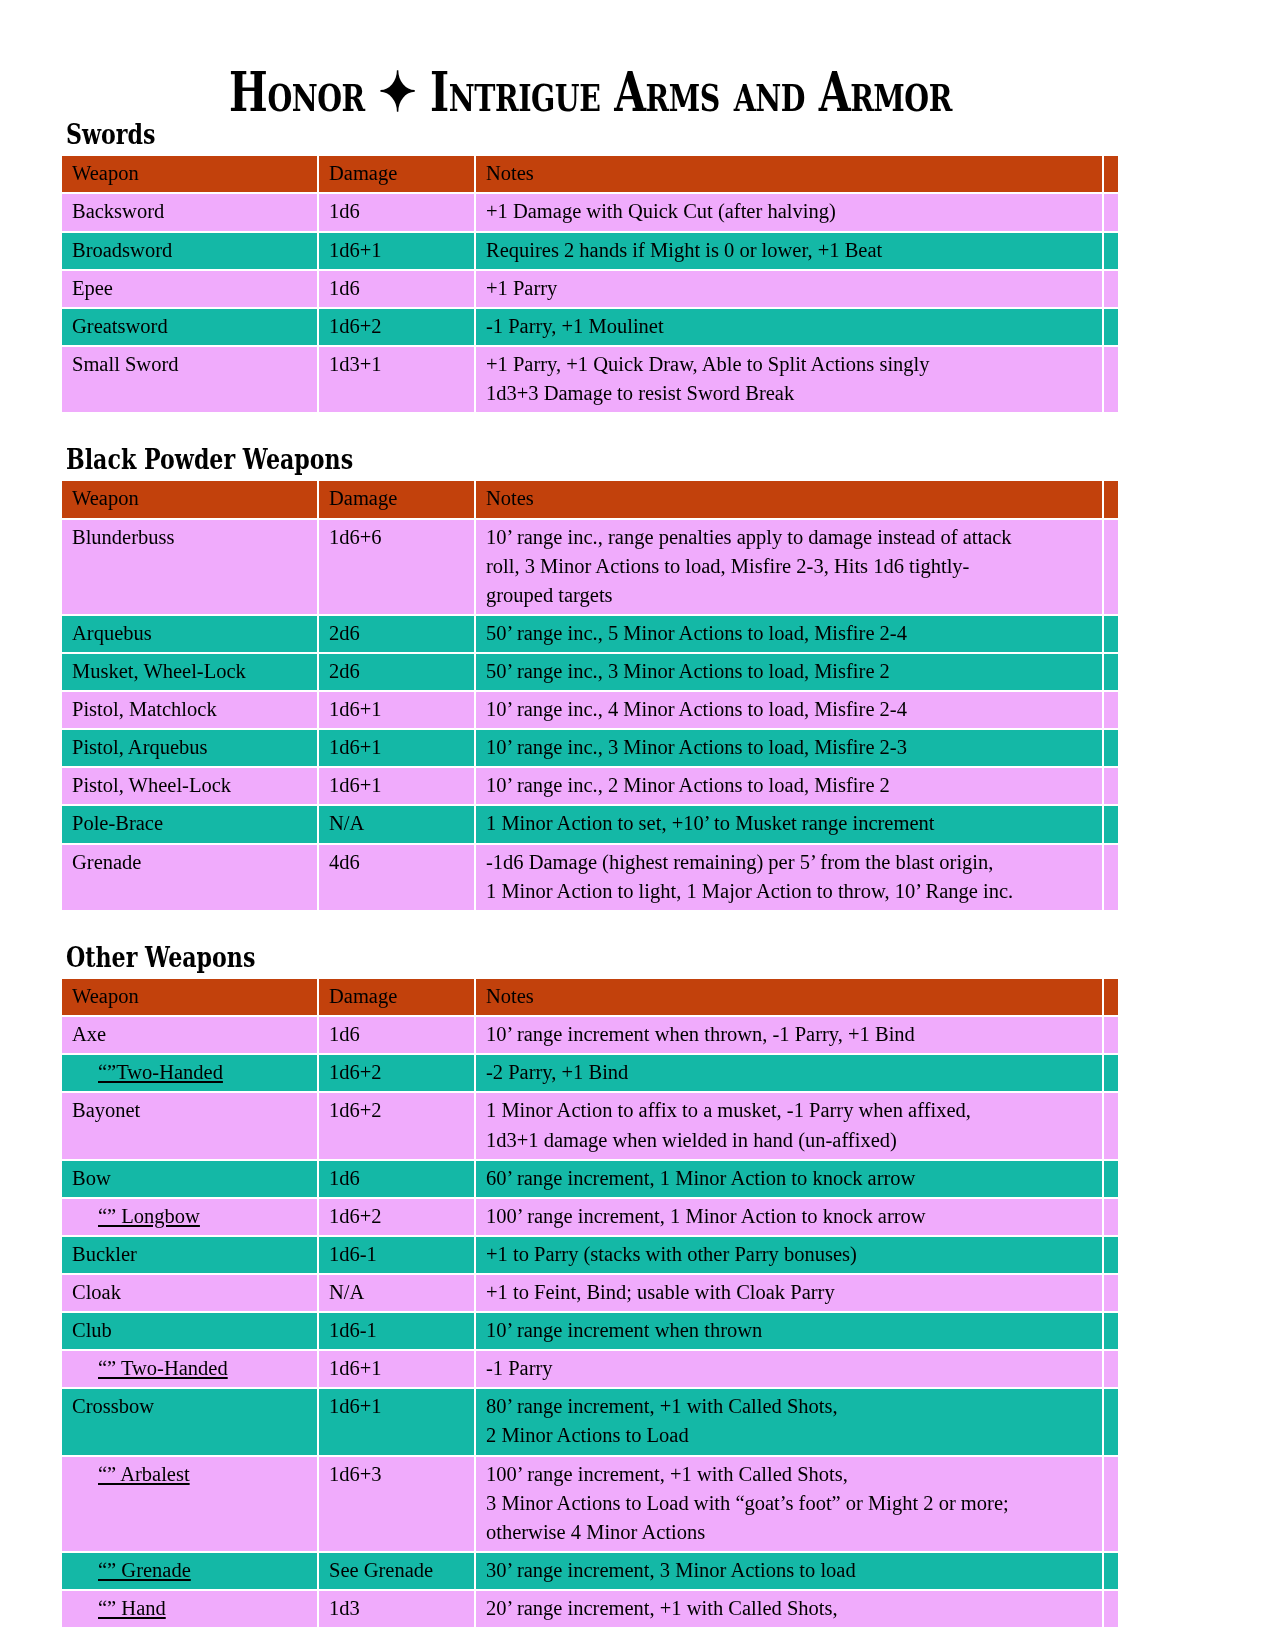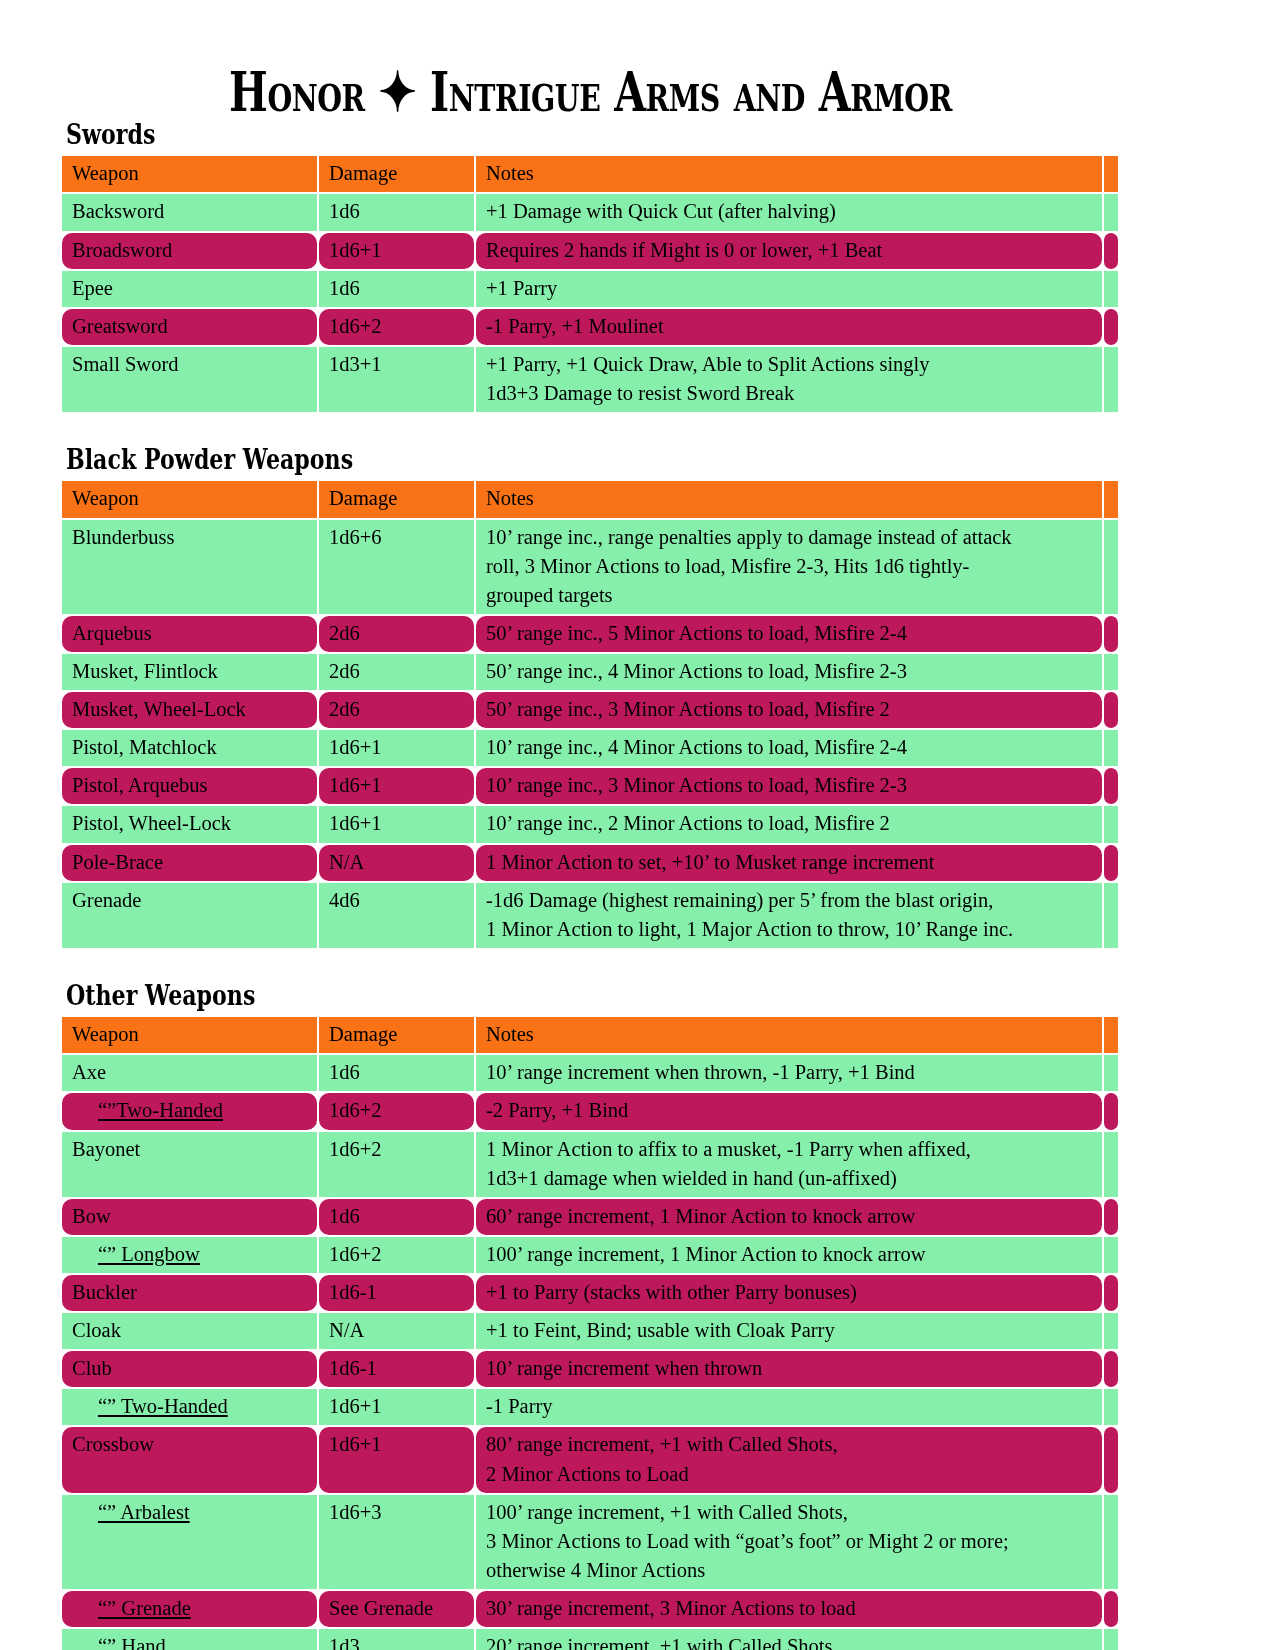--- a/index.html
+++ b/index.html
@@ -72,28 +72,28 @@
     text-align: left;
     line-height: 1.42;
     font-weight: normal;
   }
   col.c-weapon { width: 255px; }
   col.c-damage { width: 155px; }
   col.c-notes  { width: auto; }
   col.c-pad    { width: 14px; }
 
   thead th {
-    background: #f97316;
+    background: #c2410c;
     font-weight: bold;
     font-size: 20.5px;
     padding-top: 2px;
     padding-bottom: 3px;
   }
-  tbody tr.shade-light td { background: #86efac; }
-  tbody tr.shade-dark  td { background: #be185d; border-radius: 10px; }
+  tbody tr.shade-light td { background: #f0abfc; }
+  tbody tr.shade-dark  td { background: #14b8a6; }
 
   td.pad-cell, th.pad-cell { padding: 0; }
 
   .sub-indent { padding-left: 26px; display: inline-block; text-decoration: underline; }
 
   .nowrap-line { display: block; }
 </style>
 </head>
 <body>
 
@@ -193,28 +193,20 @@
               <td class="pad-cell"></td>
             </tr>
             <tr class="shade-dark">
               <td>Arquebus</td>
               <td>2d6</td>
               <td>
                 <span class="nowrap-line">50’ range inc., 5 Minor Actions to load, Misfire 2-4</span>
               </td>
               <td class="pad-cell"></td>
             </tr>
-            <tr class="shade-light">
-              <td>Musket, Flintlock</td>
-              <td>2d6</td>
-              <td>
-                <span class="nowrap-line">50’ range inc., 4 Minor Actions to load, Misfire 2-3</span>
-              </td>
-              <td class="pad-cell"></td>
-            </tr>
             <tr class="shade-dark">
               <td>Musket, Wheel-Lock</td>
               <td>2d6</td>
               <td>
                 <span class="nowrap-line">50’ range inc., 3 Minor Actions to load, Misfire 2</span>
               </td>
               <td class="pad-cell"></td>
             </tr>
             <tr class="shade-light">
               <td>Pistol, Matchlock</td>

